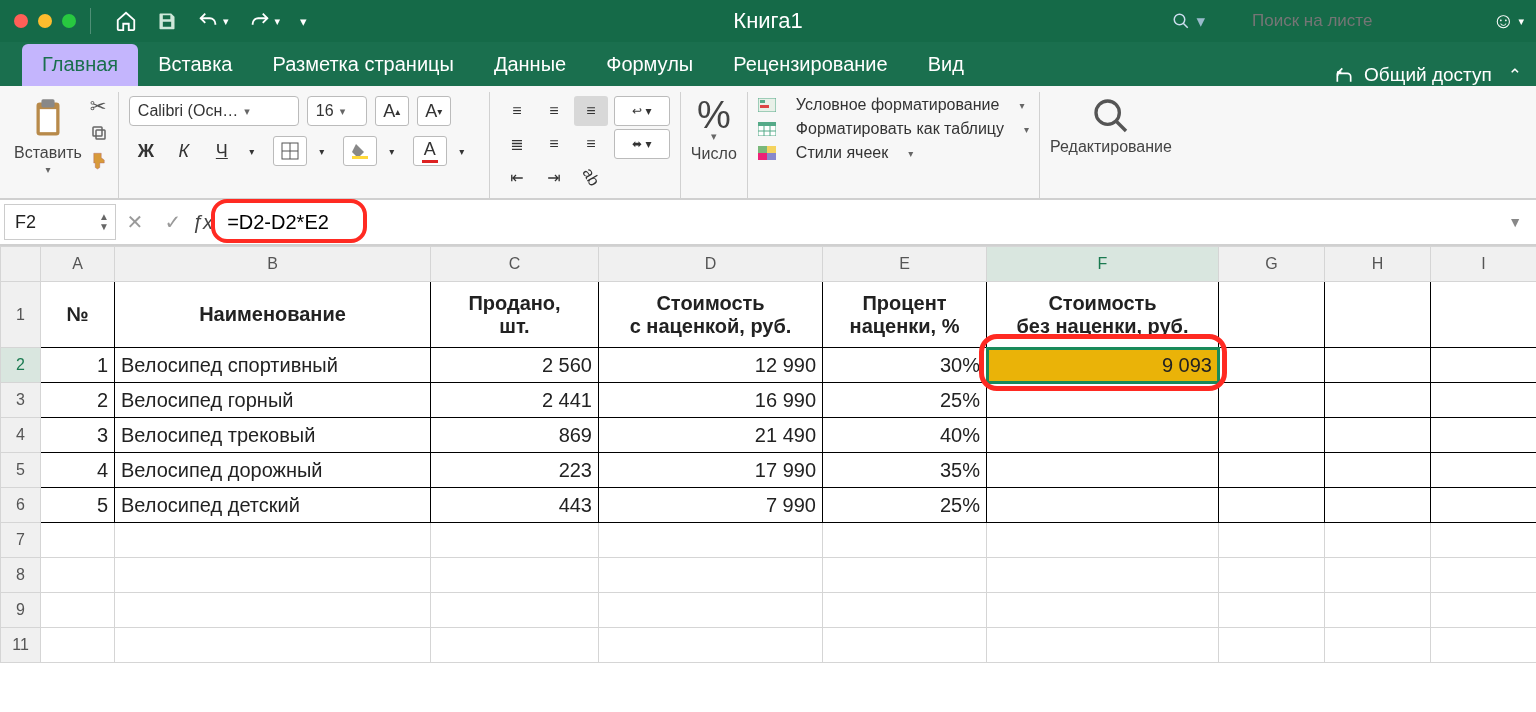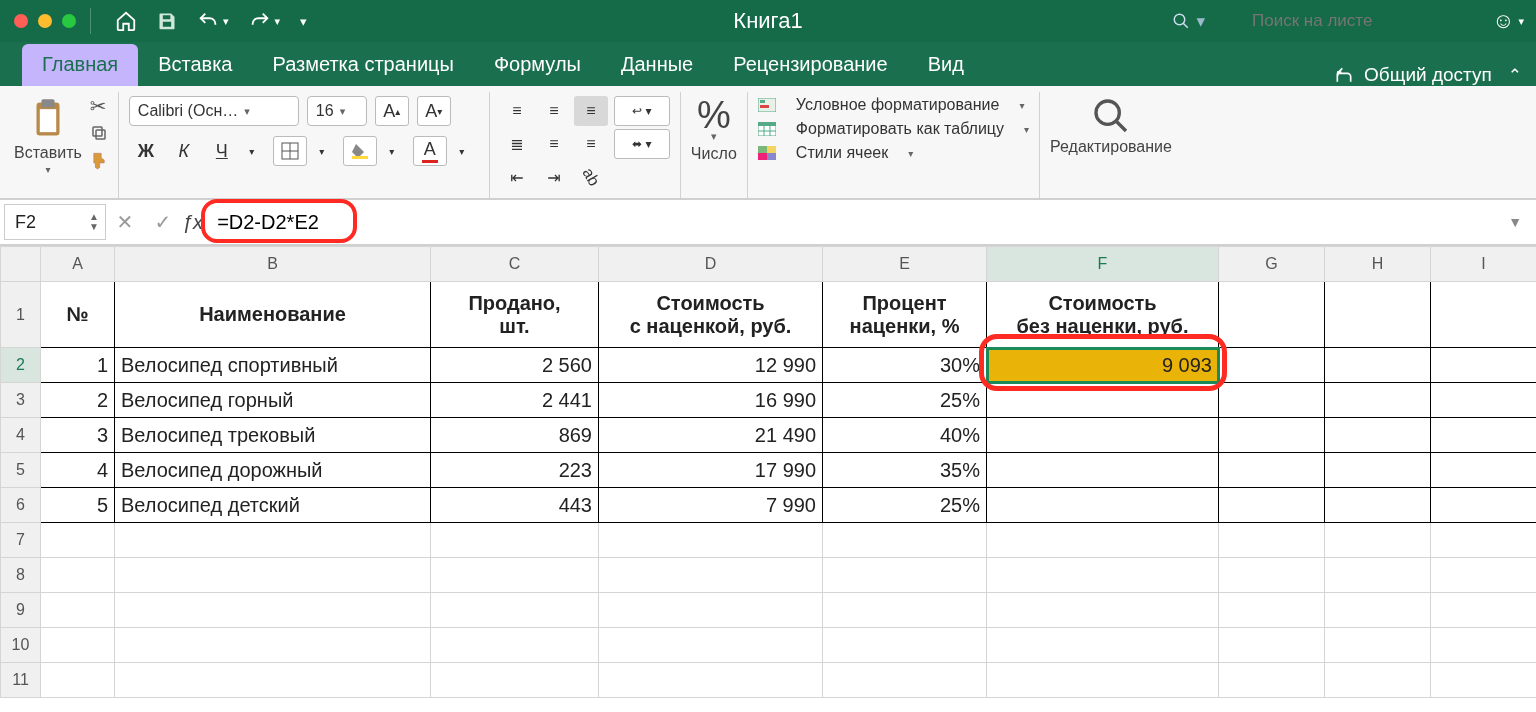--- a/index.html
+++ b/index.html
@@ -41,21 +41,21 @@
   .sq-btn.bordered { border-color: #bbb; background: #fff; }
   .align-grid { display: grid; grid-template-columns: repeat(3, 34px); grid-auto-rows: 30px; gap: 3px; }
   .align-grid .sq-btn { font-size: 16px; }
   .align-side { display: flex; flex-direction: column; gap: 3px; margin-left: 6px; }
   .fmt-list { display: flex; flex-direction: column; gap: 6px; font-size: 16px; color: #333; }
   .fmt-item { display: flex; align-items: center; gap: 20px; }
   .fmt-item .sw { width: 18px; height: 14px; display: inline-block; }
 
   
   .fbar { height: 46px; border-bottom: 2px solid #d0d0d0; display: flex; align-items: center; padding: 0 4px; }
-  .namebox { width: 102px; height: 36px; border: 1px solid #ccc; display: flex; align-items: center; justify-content: space-between; padding: 0 6px 0 10px; font-size: 18px; }
+  .namebox { width: 112px; height: 36px; border: 1px solid #ccc; display: flex; align-items: center; justify-content: space-between; padding: 0 6px 0 10px; font-size: 18px; }
   .nb-spin { display: flex; flex-direction: column; font-size: 10px; color: #666; line-height: 1; }
   .fbar-btn { width: 38px; text-align: center; font-size: 20px; color: #9a9a9a; }
   .fx { font-style: italic; font-size: 20px; color: #444; margin-right: 4px; }
   .formula-wrap { position: relative; flex: 0 0 auto; }
   .formula-input { border: none; font-size: 20px; padding: 4px 10px; outline: none; width: 160px; position: relative; z-index: 1; background: transparent; }
   .red-ring { position: absolute; border: 4px solid #ff2a22; border-radius: 16px; pointer-events: none; z-index: 2; }
   .fbar-caret { margin-left: auto; margin-right: 10px; font-size: 14px; color: #888; }
 
   
   .gridwrap { position: relative; }
@@ -123,22 +123,22 @@
     <input placeholder="Поиск на листе" style="">
   </div>
   <span class="tb-smile">☺</span>
   <span class="tb-icon" style="font-size:11px;margin:0 12px 0 -12px">▾</span>
 </div>
 
 <div class="ribbontabs">
   <div class="rtab active">Главная</div>
   <div class="rtab">Вставка</div>
   <div class="rtab">Разметка страницы</div>
+  <div class="rtab">Данные</div>
   <div class="rtab">Формулы</div>
-  <div class="rtab">Данные</div>
   <div class="rtab">Рецензирование</div>
   <div class="rtab">Вид</div>
   <div class="rtab-right">
     <span>
       <svg width="20" height="20" viewBox="0 0 24 24" fill="none" stroke="#fff" stroke-width="2">
           <path d="M4 20V10m0 0l6-6m-6 6h12a4 4 0 0 1 4 4v6"></path>
           <path d="M7 7l-3 3 3 3" transform="rotate(45 6 10)"></path>
         </svg>
     </span>
     <span>Общий доступ</span>
@@ -449,32 +449,20 @@
           <td class="cell"></td>
           <td class="cell"></td>
           <td class="cell"></td>
           <td class="cell"></td>
           <td class="cell"></td>
           <td class="cell"></td>
           <td class="cell"></td>
           <td class="cell"></td>
         </tr>
   <tr>
-          <td class="rowh">10</td>
-          <td class="cell"></td>
-          <td class="cell"></td>
-          <td class="cell"></td>
-          <td class="cell"></td>
-          <td class="cell"></td>
-          <td class="cell"></td>
-          <td class="cell"></td>
-          <td class="cell"></td>
-          <td class="cell"></td>
-        </tr>
-  <tr>
           <td class="rowh">11</td>
           <td class="cell"></td>
           <td class="cell"></td>
           <td class="cell"></td>
           <td class="cell"></td>
           <td class="cell"></td>
           <td class="cell"></td>
           <td class="cell"></td>
           <td class="cell"></td>
           <td class="cell"></td>

